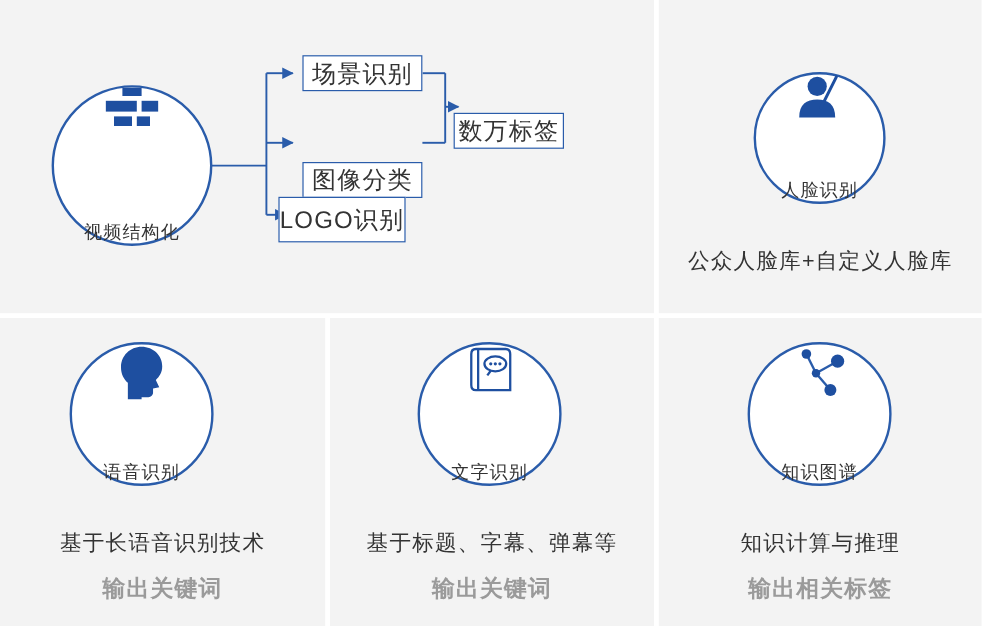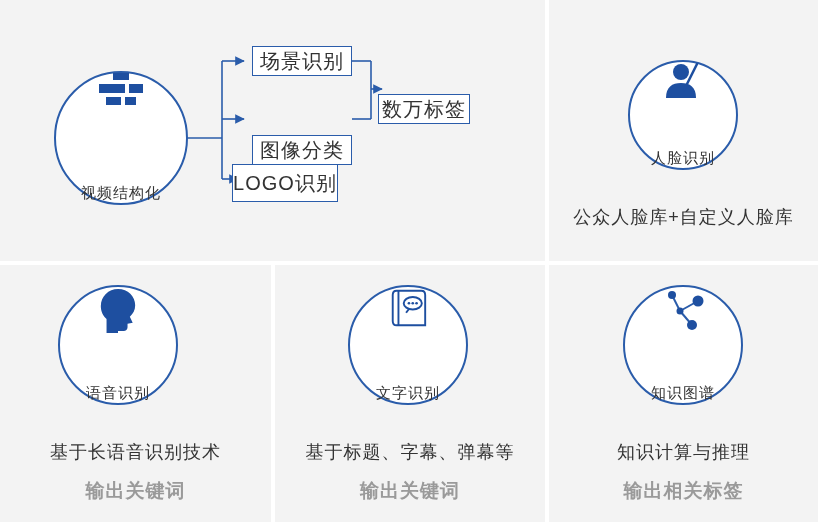--- a/index.html
+++ b/index.html
@@ -13,21 +13,21 @@
   .cell-face{left:549px;top:0;width:269px;height:261px;}
   .cell-speech{left:0;top:265px;width:271px;height:257px;}
   .cell-ocr{left:275px;top:265px;width:270px;height:257px;}
   .cell-graph{left:549px;top:265px;width:269px;height:257px;}
 
   .circle{
     position:absolute;background:#ffffff;border:2px solid #2a5caa;border-radius:50%;
     display:flex;flex-direction:column;align-items:center;justify-content:space-between;gap:9px;
     box-sizing:border-box;
   }
-  .circle-video{left:54px;top:71px;width:134px;height:134px;gap:24px;}
+  .circle-video{left:43px;top:71px;width:134px;height:134px;gap:24px;}
   .circle-face{left:628px;top:60px;width:110px;height:110px;}
   .circle-speech{left:58px;top:285px;width:120px;height:120px;gap:35px;}
   .circle-ocr{left:348px;top:285px;width:120px;height:120px;}
   .circle-graph{left:623px;top:285px;width:120px;height:120px;}
   .circle-label{font-size:15px;color:#333333;letter-spacing:1px;white-space:nowrap;}
 
   .fbox{
     position:absolute;background:#ffffff;border:1px solid #2a5caa;
     display:flex;align-items:center;justify-content:center;
     font-size:20px;color:#333333;letter-spacing:1px;box-sizing:border-box;

